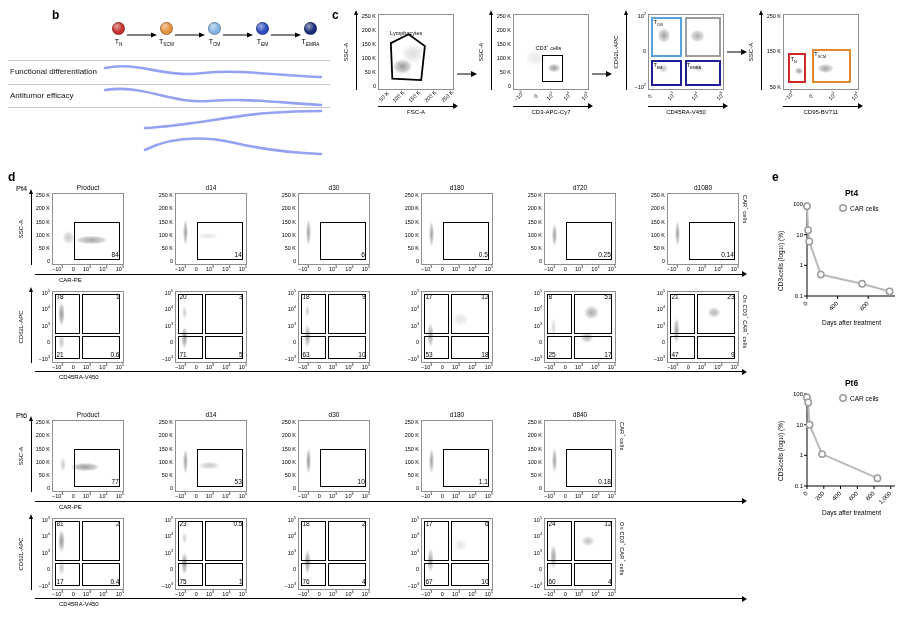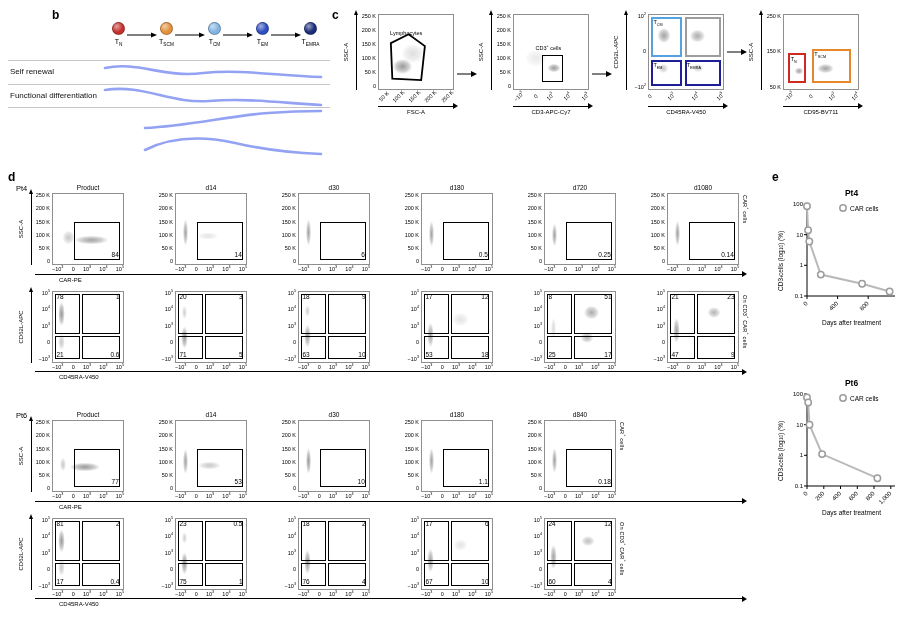--- a/index.html
+++ b/index.html
@@ -113,24 +113,24 @@
         <span class="b-cell-label" style="left: 144px; top: 16px;">T<sub>EM</sub></span>
         <span class="b-arrow" style="left: 168px; top: 3px;"><svg width="30" height="8">
             <line x1="0" y1="4" x2="24" y2="4" stroke="#000" stroke-width="1"></line>
             <polygon points="24,1.5 30,4 24,6.5" fill="#000"></polygon>
           </svg></span>
         <div class="b-circle" style="left: 201px; top: 0px; background: radial-gradient(circle at 35% 30%, rgba(255, 255, 255, 0.55), rgba(255, 255, 255, 0) 55%), rgb(27, 45, 122);"></div>
         <span class="b-cell-label" style="left: 192px; top: 16px;">T<sub>EMRA</sub></span>
       </div>
     <div class="b-rows" id="b-rows">
         <div class="b-row">
-          <div class="b-attr">Self renewal</div>
+          <div class="b-attr">Functional differentiation</div>
         </div>
         <div class="b-row">
-          <div class="b-attr">Functional differentiation</div>
+          <div class="b-attr">Antitumor efficacy</div>
         </div>
       </div>
     <svg class="b-waves" id="b-waves" viewBox="0 0 225 96">
         <path d="M2,8 C35,1 60,18 100,13 C140,9 175,16 218,17" fill="none" stroke="#93a2f2" stroke-width="2.6" stroke-linecap="round"></path>
         <path d="M2,30 C40,24 68,44 106,41 C146,38 180,43 218,45" fill="none" stroke="#93a2f2" stroke-width="2.6" stroke-linecap="round"></path>
         <path d="M42,68 C85,66 125,56 165,53 C192,51 206,51 218,51" fill="none" stroke="#93a2f2" stroke-width="2.6" stroke-linecap="round"></path>
         <path d="M42,90 C68,77 100,76 132,83 C162,90 192,93 218,94" fill="none" stroke="#93a2f2" stroke-width="2.6" stroke-linecap="round"></path>
       </svg>
   </section>
 

